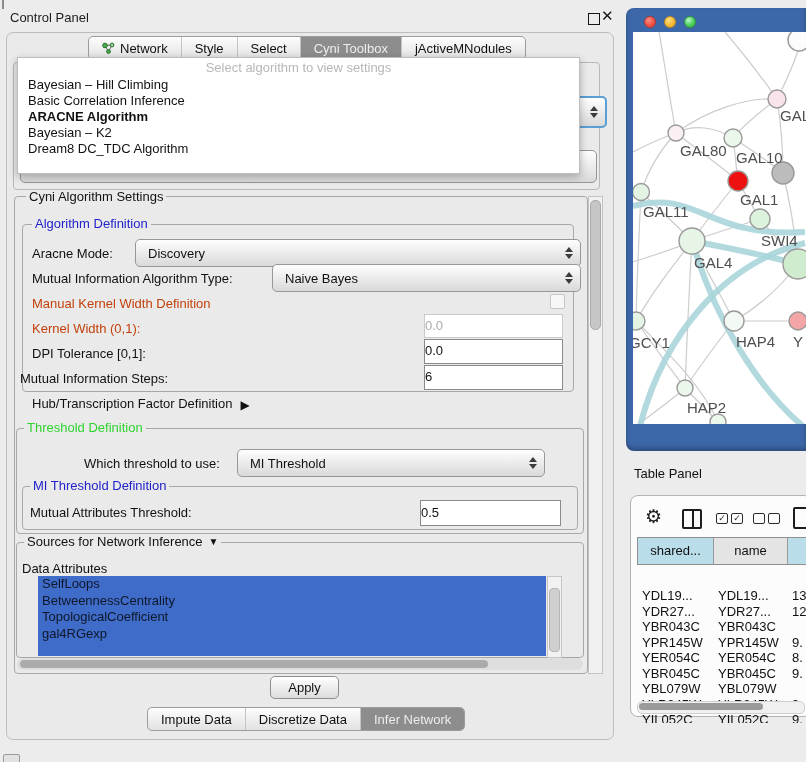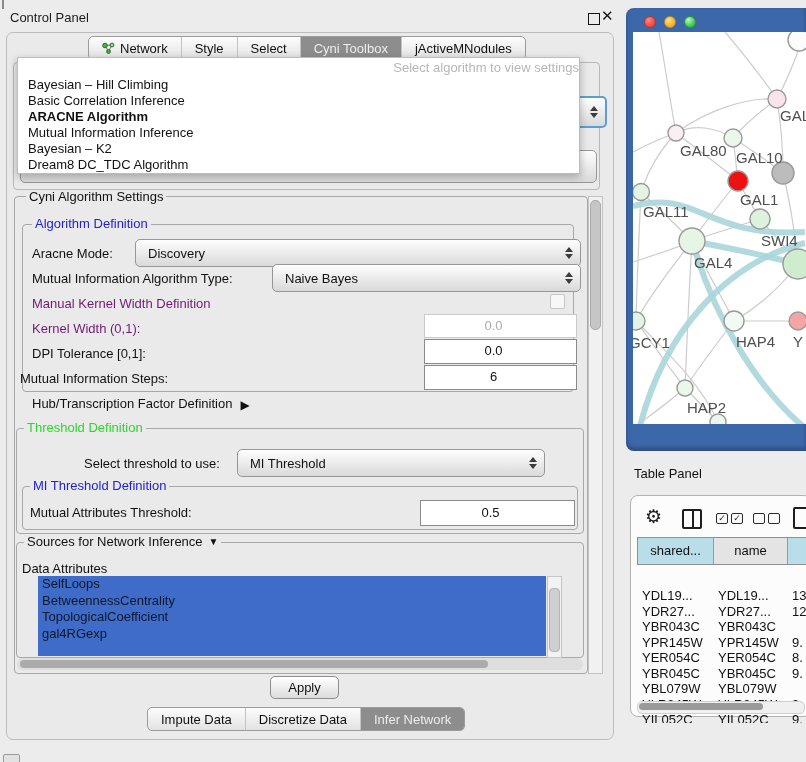--- a/index.html
+++ b/index.html
@@ -26,43 +26,43 @@
          display:flex;align-items:center;padding-left:12px;color:#111}
   .combo .stepper{position:absolute;right:8px;top:50%;transform:translateY(-50%);width:7px}
   .combo .stepper i{display:block;width:0;height:0;border-left:4px solid transparent;border-right:4px solid transparent}
   .combo .stepper i.up{border-bottom:5px solid #3c3c3c;margin-bottom:2px}
   .combo .stepper i.dn{border-top:5px solid #3c3c3c}
   #combo1{left:25px;top:96px;width:566px;height:28px;border:2px solid #5a9fd4}
   #combo2{left:20px;top:150px;width:563px;height:31px}
   
   #popup{left:17px;top:57px;width:561px;height:115px;background:#fff;border:1px solid #bdbdbd;
          box-shadow:0 3px 8px rgba(0,0,0,.28);z-index:50}
-  #popup-ph{height:19px;line-height:19px;text-align:right;color:#b7b7b7}
+  #popup-ph{height:19px;line-height:19px;text-align:center;color:#b7b7b7}
   #dd-items div{height:16px;line-height:16px;padding-left:10px;white-space:nowrap}
   #dd-items div.hl{font-weight:bold}
   
   .group{border:1px solid #a8a8a8;border-radius:4px}
   .gtitle{background:#eaeaea;padding:0 3px;line-height:13px;white-space:nowrap}
   #settings{left:14px;top:196px;width:572px;height:476px}
   #settings-title{left:26px;top:190px}
   #alg-group{left:22px;top:224px;width:550px;height:166px}
   #alg-title{left:32px;top:217px;color:#2222cc}
   .lbl{white-space:nowrap}
   .b{font-weight:normal}
-  .dis{color:#701a75}
+  .dis{color:#c2410c}
   #l-aracne{left:32px;top:246px}
   #l-mitype{left:32px;top:271px}
   #l-manual{left:32px;top:296px}
   #l-kernel{left:32px;top:321px}
   #l-dpi{left:32px;top:346px}
   #l-steps{left:20px;top:371px}
   #c-aracne{left:135px;top:239px;width:432px;height:26px}
   #c-mitype{left:272px;top:264px;width:295px;height:26px}
   #cb-manual{left:550px;top:294px;width:13px;height:13px;background:#f7f7f7;border:1px solid #c6c6c6;border-radius:2px}
-  .field{background:#fff;text-align:center;padding-right:14px;line-height:22px}
+  .field{background:#fff;text-align:left;padding-right:0;line-height:22px}
   #f-kernel{left:424px;top:314px;width:137px;height:22px;border:1px solid #cacaca;color:#ababab}
   #f-dpi{left:424px;top:339px;width:137px;height:23px;border:1px solid #8a8a8a;color:#111}
   #f-steps{left:424px;top:365px;width:137px;height:23px;border:1px solid #8a8a8a;color:#111}
   #hub-row{left:32px;top:396px}
   #hub-arrow{display:inline-block;margin-left:8px;font-size:12px;transform:translateY(1px)}
   #thr-group{left:16px;top:428px;width:566px;height:104px}
   #thr-title{left:24px;top:421px;color:#2fd42f}
   #l-which{left:84px;top:456px}
   #c-which{left:237px;top:449px;width:294px;height:26px}
   #mithr-group{left:22px;top:486px;width:554px;height:42px}
@@ -152,21 +152,20 @@
     </span>
 </div>
 <div class="abs combo" id="combo2"></div>
 
 <div class="abs" id="popup">
   <div id="popup-ph">Select algorithm to view settings</div>
   <div id="dd-items">
       <div>Bayesian – Hill Climbing</div>
       <div>Basic Correlation Inference</div>
       <div class="hl">ARACNE Algorithm</div>
-      <div>Mutual Information Inference</div>
       <div>Bayesian – K2</div>
       <div>Dream8 DC_TDC Algorithm</div>
     </div>
 </div>
 
 <div class="abs group" id="settings"></div>
 <span class="abs gtitle" id="settings-title">Cyni Algorithm Settings</span>
 
 <div class="abs group" id="alg-group"></div>
 <span class="abs gtitle" id="alg-title">Algorithm Definition</span>
@@ -198,21 +197,21 @@
 <span class="abs lbl b" id="l-dpi">DPI Tolerance [0,1]:</span>
 <div class="abs field" id="f-dpi">0.0</div>
 
 <span class="abs lbl b" id="l-steps">Mutual Information Steps:</span>
 <div class="abs field" id="f-steps">6</div>
 
 <div class="abs lbl" id="hub-row"><span>Hub/Transcription Factor Definition</span><span id="hub-arrow">▶</span></div>
 
 <div class="abs group" id="thr-group"></div>
 <span class="abs gtitle" id="thr-title">Threshold Definition</span>
-<span class="abs lbl b" id="l-which">Select threshold to use:</span>
+<span class="abs lbl b" id="l-which">Which threshold to use:</span>
 <div class="abs combo" id="c-which">
   <span>MI Threshold</span>
   <span class="stepper">
       <i class="up"></i>
       <i class="dn"></i>
     </span>
 </div>
 
 <div class="abs group" id="mithr-group"></div>
 <span class="abs gtitle" id="mithr-title">MI Threshold Definition</span>

